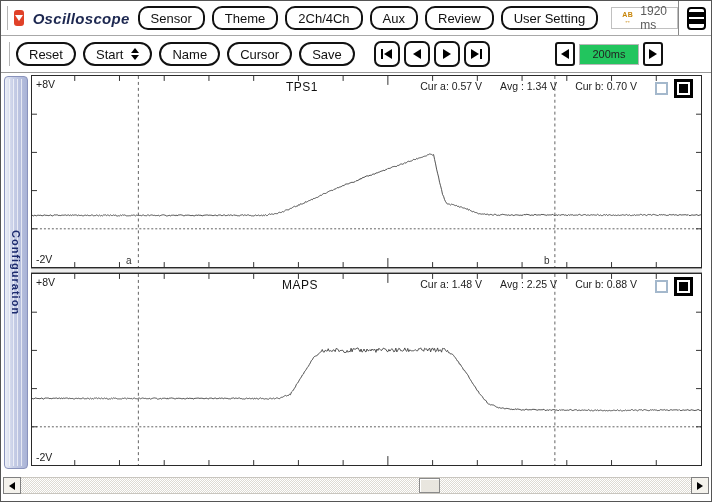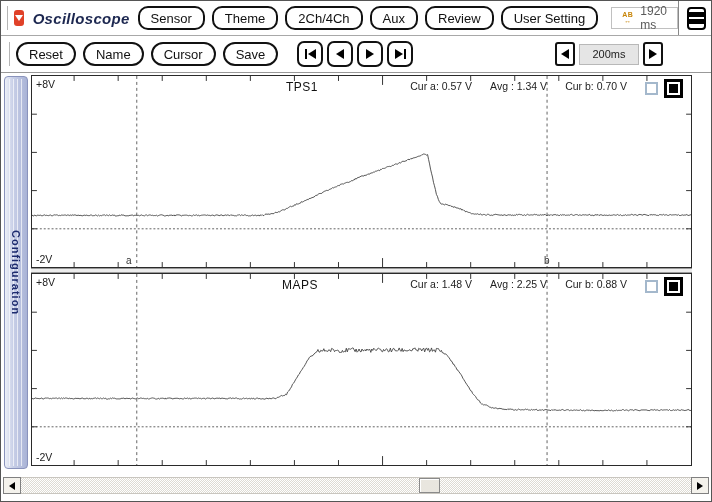--- a/index.html
+++ b/index.html
@@ -37,34 +37,34 @@
   .spin .dn{ border-top:5px solid #000; }
   .pbgroup{ display:flex; gap:4px; margin-left:12px; }
   .pbtn{ width:26px; height:26px; border:2px solid #111; border-radius:7px; background:#fff;
          display:inline-flex; align-items:center; justify-content:center; gap:1px; }
   .tri-l{ width:0; height:0; border-top:5px solid transparent; border-bottom:5px solid transparent; border-right:8px solid #000; }
   .tri-r{ width:0; height:0; border-top:5px solid transparent; border-bottom:5px solid transparent; border-left:8px solid #000; }
   .vbar{ width:2px; height:10px; background:#000; }
   .tbgroup{ margin-left:auto; margin-right:48px; display:flex; align-items:center; gap:4px; }
   .sqbtn{ width:20px; height:24px; border:2px solid #111; border-radius:3px; background:#fff;
           display:inline-flex; align-items:center; justify-content:center; }
-  .tb-box{ width:60px; height:21px; border:1px solid #b8b8b8; background:#e5e5e5; display:flex; align-items:center;
+  .tb-box{ width:60px; height:21px; border:1px solid #b8b8b8; background:#22c55e; display:flex; align-items:center;
            justify-content:center; font-size:11px; color:#222; }
 
   
   .content{ display:flex; height:398px; padding-top:2px; }
   .side{ width:30px; display:flex; justify-content:center; }
   .cfg-tab{ width:24px; height:393px; margin-top:1px; border:1px solid #8a93bc; border-radius:4px;
             background:linear-gradient(90deg,#eef1f8 0%,#c9d0e8 35%,#a9b3d6 100%);
             position:relative; display:flex; align-items:center; justify-content:center; }
   .cfg-tab::before{ content:""; position:absolute; inset:2px 4px;
             background:repeating-linear-gradient(90deg, rgba(255,255,255,0.65) 0 1px, transparent 1px 4px); }
   .cfg-label{ writing-mode:vertical-rl; font-size:11px; font-weight:bold; color:#1c2a6e; letter-spacing:1px; position:relative; }
 
-  .panels{ flex:1; margin-right:19px; }
+  .panels{ flex:1; margin-right:9px; }
   .panel{ position:relative; height:193px; border:1px solid #2a2a2a; background:#fff; }
   .pdivider{ height:5px; background:#ececec; border-top:1px solid #999; border-bottom:1px solid #999; }
   .wave{ position:absolute; left:0; top:0; width:100%; height:100%; }
   .wave line{ stroke:#333; stroke-width:1; }
   .wave line.dash{ stroke:#3a3a3a; stroke-width:0.8; }
   .wave polyline{ stroke:#3f3f3f; stroke-width:0.9; fill:none; }
   .vtop{ position:absolute; left:4px; top:2px; font-size:10.5px; color:#222; }
   .vbot{ position:absolute; left:4px; bottom:2px; font-size:10.5px; color:#222;text-align:center; }
   .ptitle{ position:absolute; left:190px; top:4px; width:96px; text-align:right; font-size:12px; color:#111; letter-spacing:0.5px; }
   .readouts{ position:absolute; top:4px; right:64px; display:flex; gap:18px; font-size:10.5px; color:#222; white-space:nowrap; }
@@ -115,20 +115,27 @@
     <div class="vdiv"></div>
     <div class="menu-icon">
       <div class="bar"></div>
       <div class="bar"></div>
     </div>
   </div>
 
   <div class="row2">
     <div class="grip"></div>
     <button class="btn">Reset</button>
+    <button class="btn">
+      <span>Start</span>
+      <span class="spin">
+          <i class="up"></i>
+          <i class="dn"></i>
+        </span>
+    </button>
     <button class="btn">Name</button>
     <button class="btn">Cursor</button>
     <button class="btn">Save</button>
     <div class="pbgroup">
       <button class="pbtn">
           <span class="vbar"></span>
           <span class="tri-l"></span>
         </button>
       <button class="pbtn">
           <span class="tri-l"></span>

